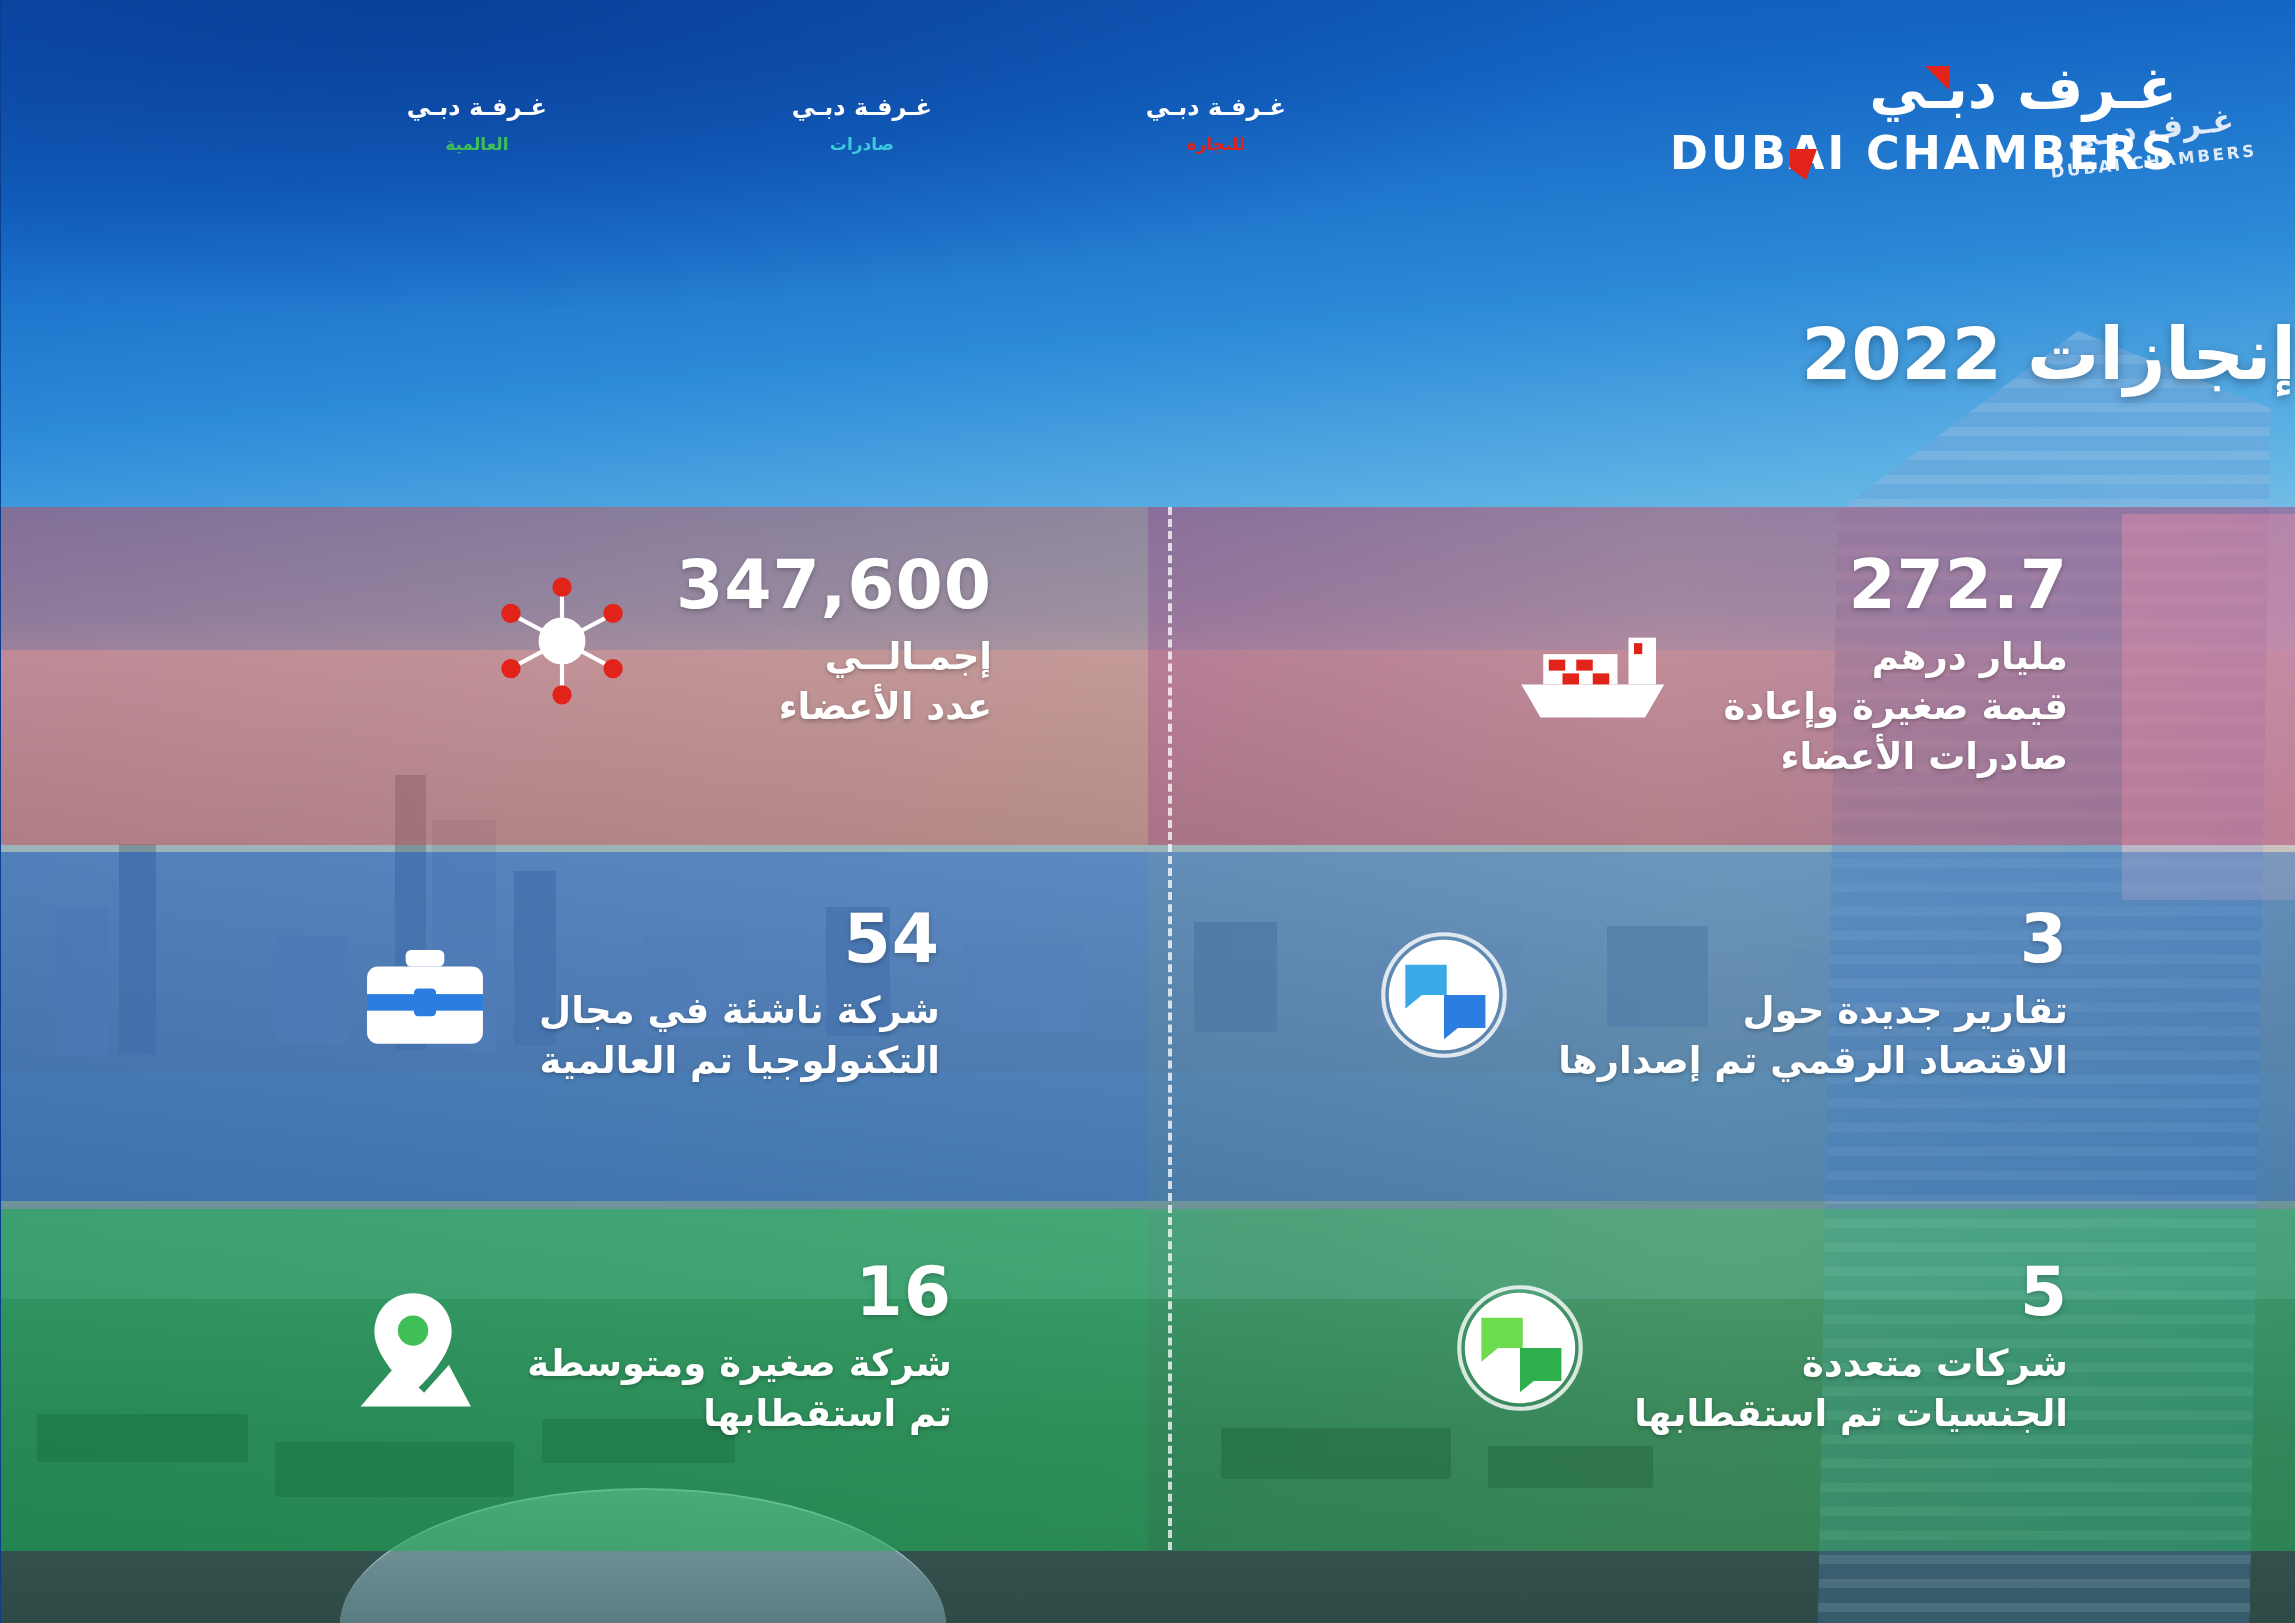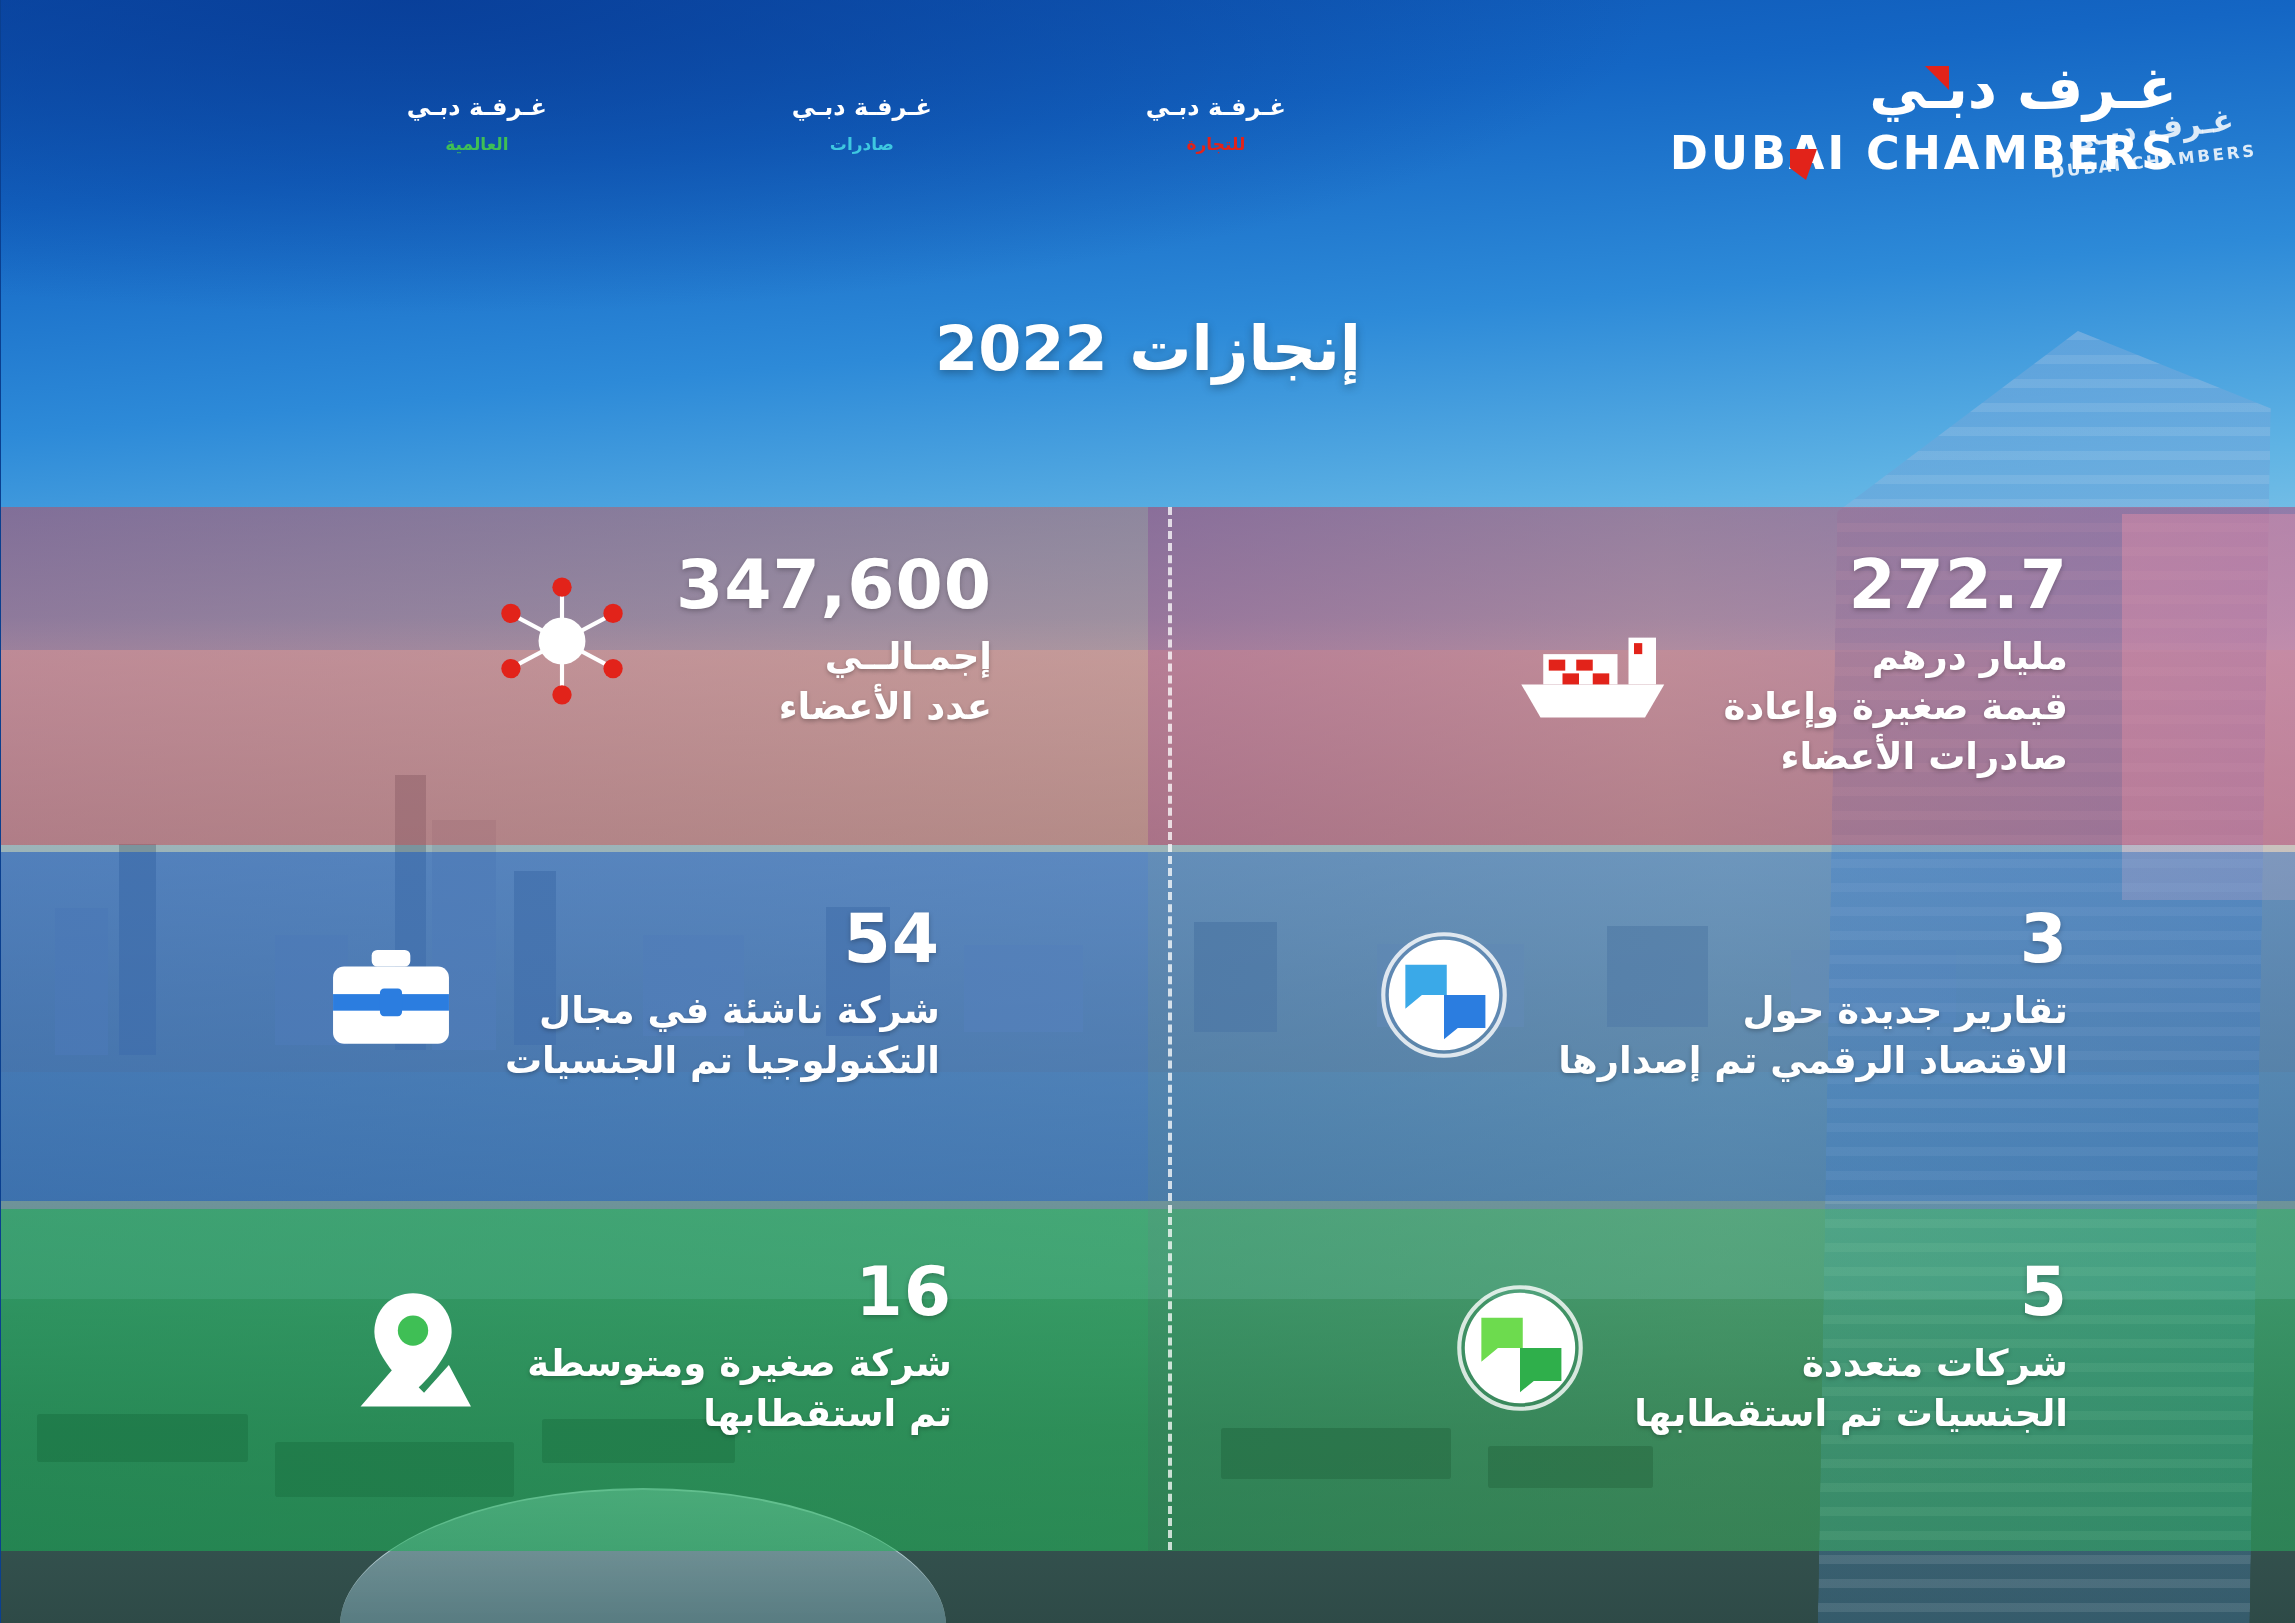--- a/index.html
+++ b/index.html
@@ -154,23 +154,23 @@
   .stat-multinat  { right: 228px;  top: 1258px; }
 
   .stat-exports .value,
   .stat-reports .value,
   .stat-multinat .value { margin-right: auto; }
 
   
   .title {
     position: absolute;
     top: 312px; left: 0; width: 100%;
-    text-align: center;
+    text-align: right;
     color: #fff;
-    font-size: 62px;
+    font-size: 72px;
     font-weight: 700;
     letter-spacing: 0.9px;
     text-shadow: 0 2.8px 9.2px rgba(0,0,0,.3);
   }
 
   
   .header { position: absolute; top: 42px; left: 0; width: 100%; height: 184px; }
   .logo-main { position: absolute; right: 119px; top: 18.4px; text-align: right; color: #fff; }
   .logo-main .ar { font-size: 57px; font-weight: 700; letter-spacing: 13px; line-height: 1; }
   .logo-main .en { font-size: 46px; font-weight: 700; letter-spacing: 2.8px; margin-top: 13px; line-height: 1; }
@@ -347,21 +347,21 @@
         </g>
       </svg>
     </div>
   </div>
 
   <div class="stat stat-startups">
     <div class="text">
       <div class="value">54</div>
       <div class="label">
         <div>شركة ناشئة في مجال</div>
-        <div>التكنولوجيا تم الجنسيات</div>
+        <div>التكنولوجيا تم العالمية</div>
       </div>
     </div>
     <div class="icon">
       <svg width="138" height="119" viewBox="0 0 100 86" aria-hidden="true">
         <rect x="36" y="10" width="28" height="12" rx="4" fill="#ffffff"></rect>
         <rect x="8" y="22" width="84" height="56" rx="8" fill="#ffffff"></rect>
         <rect x="8" y="42" width="84" height="12" fill="#2b7de0"></rect>
         <rect x="42" y="38" width="16" height="20" rx="3" fill="#2b7de0"></rect>
       </svg>
     </div>

